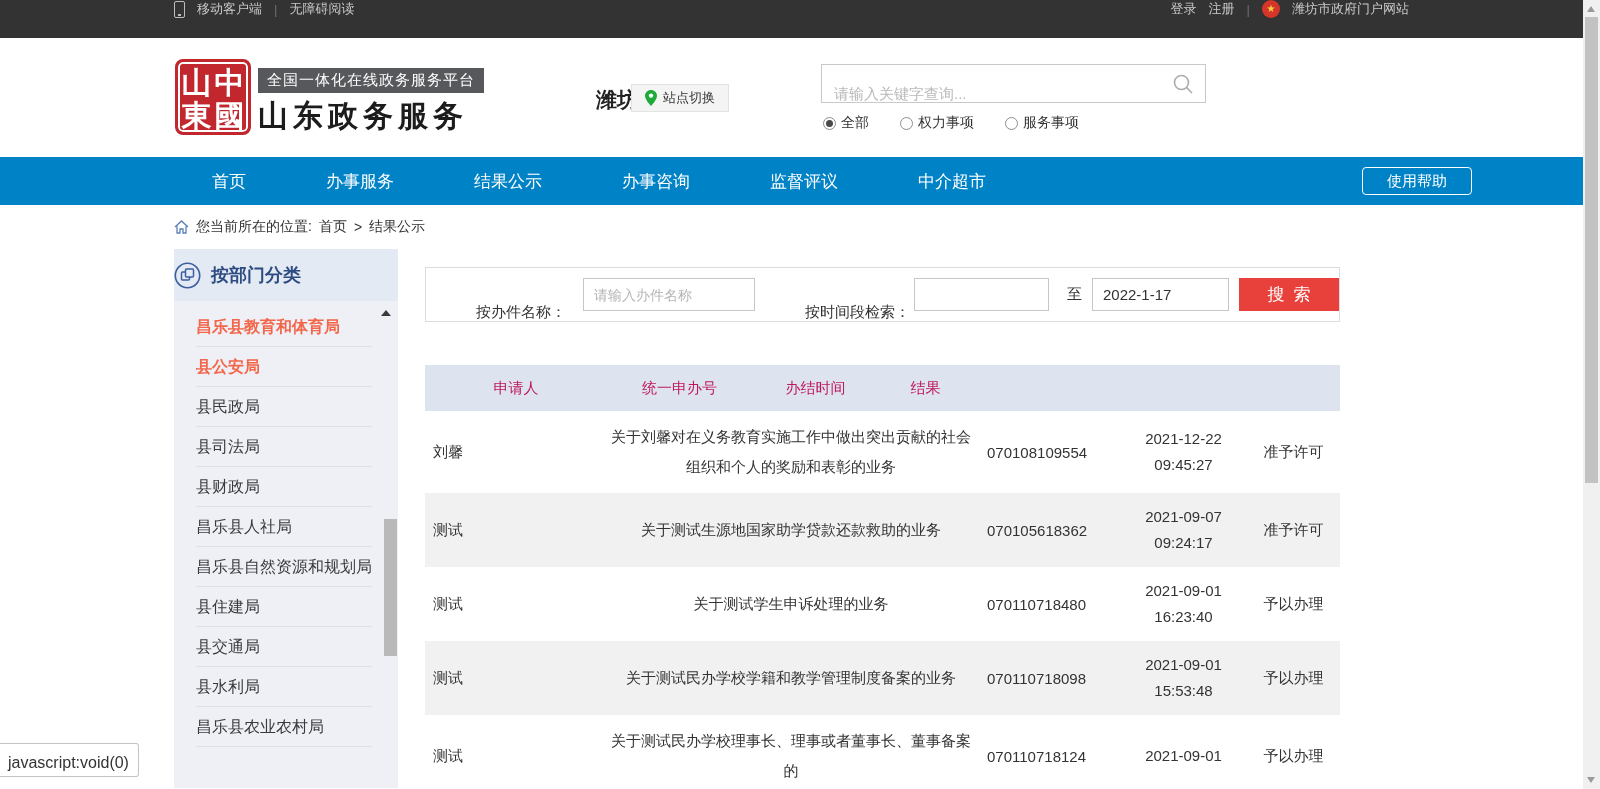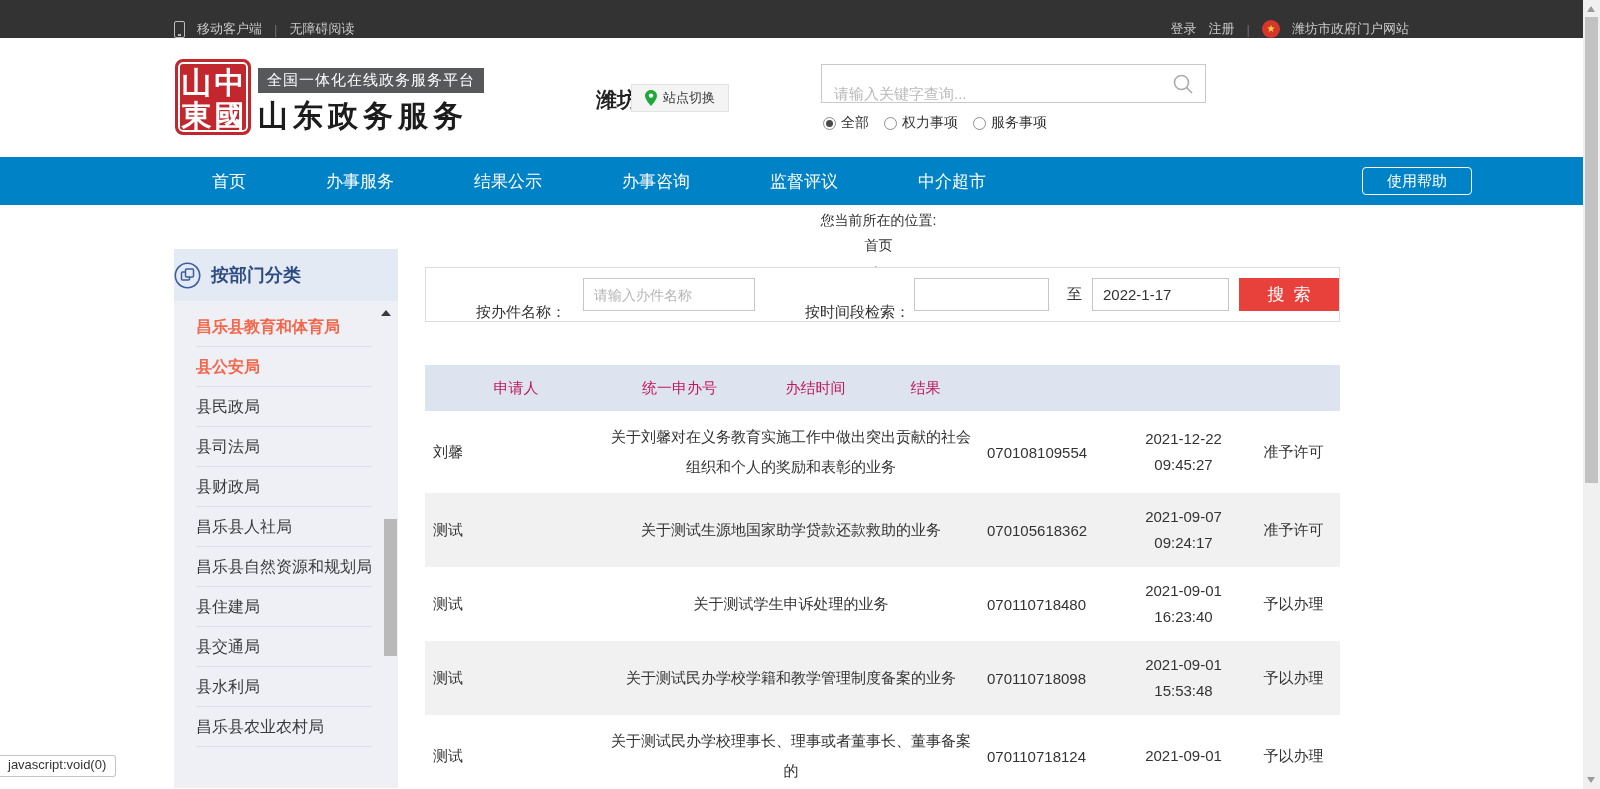--- a/index.html
+++ b/index.html
@@ -4,21 +4,21 @@
 <style>
   * { margin:0; padding:0; box-sizing:border-box; }
   html,body { width:1600px; height:789px; overflow:hidden; background:#fff;
     font-family:"Liberation Sans","DejaVu Sans",sans-serif; color:#333; }
   .page { position:relative; width:1600px; height:789px; overflow:hidden; }
   .viewport { width:1583px; }
 
   
   .topbar { height:38px; background:#333333; }
   .topbar-inner { width:1235px; margin-left:174px; height:100%; display:flex;
-    align-items:flex-end; justify-content:space-between; color:#c9c9c9; font-size:13px; }
+    align-items:flex-start; justify-content:space-between; color:#c9c9c9; font-size:13px; }
   .tb-group { display:flex; align-items:center; gap:12px; }
   .tb-link { color:#c9c9c9; text-decoration:none; cursor:pointer; }
   .tb-divider { color:#6d6d6d; }
   .phone-icon { display:inline-block; width:11px; height:17px; border:1.5px solid #bdbdbd;
     border-radius:2px; position:relative; }
   .phone-icon::after { content:""; position:absolute; left:3px; bottom:1px; width:3px; height:1.5px; background:#bdbdbd; }
   .emblem-icon { width:18px; height:18px; border-radius:50%; background:#d6362a; color:#f7d642;
     display:inline-flex; align-items:center; justify-content:center; font-size:10px; line-height:1; }
 
   
@@ -37,38 +37,38 @@
     background:#f4f4f4; border:1px solid #e3e3e3; font-size:13px; color:#333;
     display:flex; align-items:center; gap:6px; cursor:pointer; }
   .search-box { position:absolute; left:821px; top:26px; width:385px; height:39px;
     border:1px solid #c9c9c9; background:#fff; display:flex; align-items:flex-end; }
   .search-box input { flex:1; border:none; outline:none; font-size:15px; padding:0 12px;
     color:#333; background:transparent; font-family:inherit; }
   .search-box input::placeholder { color:#b9b9b9; }
   .mag-btn { width:44px; height:100%; background:none; border:none; display:flex;
     align-items:center; justify-content:center; cursor:pointer; }
   .radio-row { position:absolute; left:823px; top:76px; display:flex; align-items:center;
-    gap:15px; font-size:14px; color:#333; }
+    gap:31px; font-size:14px; color:#333; }
   .radio { display:flex; align-items:center; gap:5px; cursor:pointer; }
   .radio .dot { width:13px; height:13px; border:1px solid #8e8e8e; border-radius:50%;
     display:inline-flex; align-items:center; justify-content:center; background:#fff; }
   .radio .dot.checked::after { content:""; width:7px; height:7px; border-radius:50%; background:#4a4a4a; }
 
   
   .nav { position:relative; height:48px; background:#0083c6; }
   .nav ul { list-style:none; display:flex; align-items:center; height:100%;
     width:1235px; margin-left:174px; padding-left:38px; gap:80px; }
   .nav li { color:#fff; font-size:17px; cursor:pointer; white-space:nowrap; }
   .help-btn { position:absolute; right:111px; top:10px; height:28px; padding:0 24px;
     background:transparent; border:1px solid #fff; border-radius:4px; color:#fff;
     font-size:15px; cursor:pointer; font-family:inherit; }
 
   
   .breadcrumb { height:44px; display:flex; align-items:center; gap:7px;
-    margin-left:174px; font-size:14px; color:#333;flex-direction:column; }
+    margin-left:174px; font-size:14px; color:#333; }
   .breadcrumb a { color:#333; text-decoration:none; cursor:pointer; }
 
   
   .main { display:flex; width:1235px; margin-left:174px; align-items:flex-start; }
 
   .sidebar { width:224px; flex:none; }
   .side-head { height:52px; background:#e4eaf4; display:flex; align-items:center;
     gap:10px; }
   .side-head-title { font-size:18px; font-weight:700; color:#2c4b80; }
   .side-list { position:relative; background:#eef0f6; height:487px; overflow:hidden; padding-top:6px; }
@@ -108,21 +108,21 @@
   .t-cell { flex:none; }
   .c1 { width:182px; padding-left:8px; }
   .c2 { width:368px; text-align:center; line-height:30px; }
   .c3 { width:145px; padding-left:12px; }
   .c4 { width:127px; text-align:center; line-height:26px; }
   .c5 { width:93px; text-align:center; }
   .t-head .c1,.t-head .c3 { padding-left:0; }
 
   
   .status-tip { position:absolute; left:0; bottom:12px; background:#fff; border:1px solid #c4c4c4;
-    border-left:none; padding:1px 9px 4px 8px; font-size:13px; color:#333; border-radius:0 3px 3px 0; }
+    border-left:none; padding:10px 9px 4px 8px; font-size:16px; color:#333; border-radius:0 3px 3px 0; }
 
   
   .scrollbar { position:absolute; top:0; right:0; width:17px; height:789px; background:#f0f0f0; }
   .sb-thumb { position:absolute; top:17px; left:2px; width:13px; height:466px; background:#c2c2c2; }
   .sb-up { position:absolute; top:6px; left:4px; width:0; height:0;
     border-left:4.5px solid transparent; border-right:4.5px solid transparent; border-bottom:6px solid #9a9a9a; }
   .sb-down { position:absolute; bottom:6px; left:4px; width:0; height:0;
     border-left:4.5px solid transparent; border-right:4.5px solid transparent; border-top:6px solid #9a9a9a; }
 </style>
 </head>

